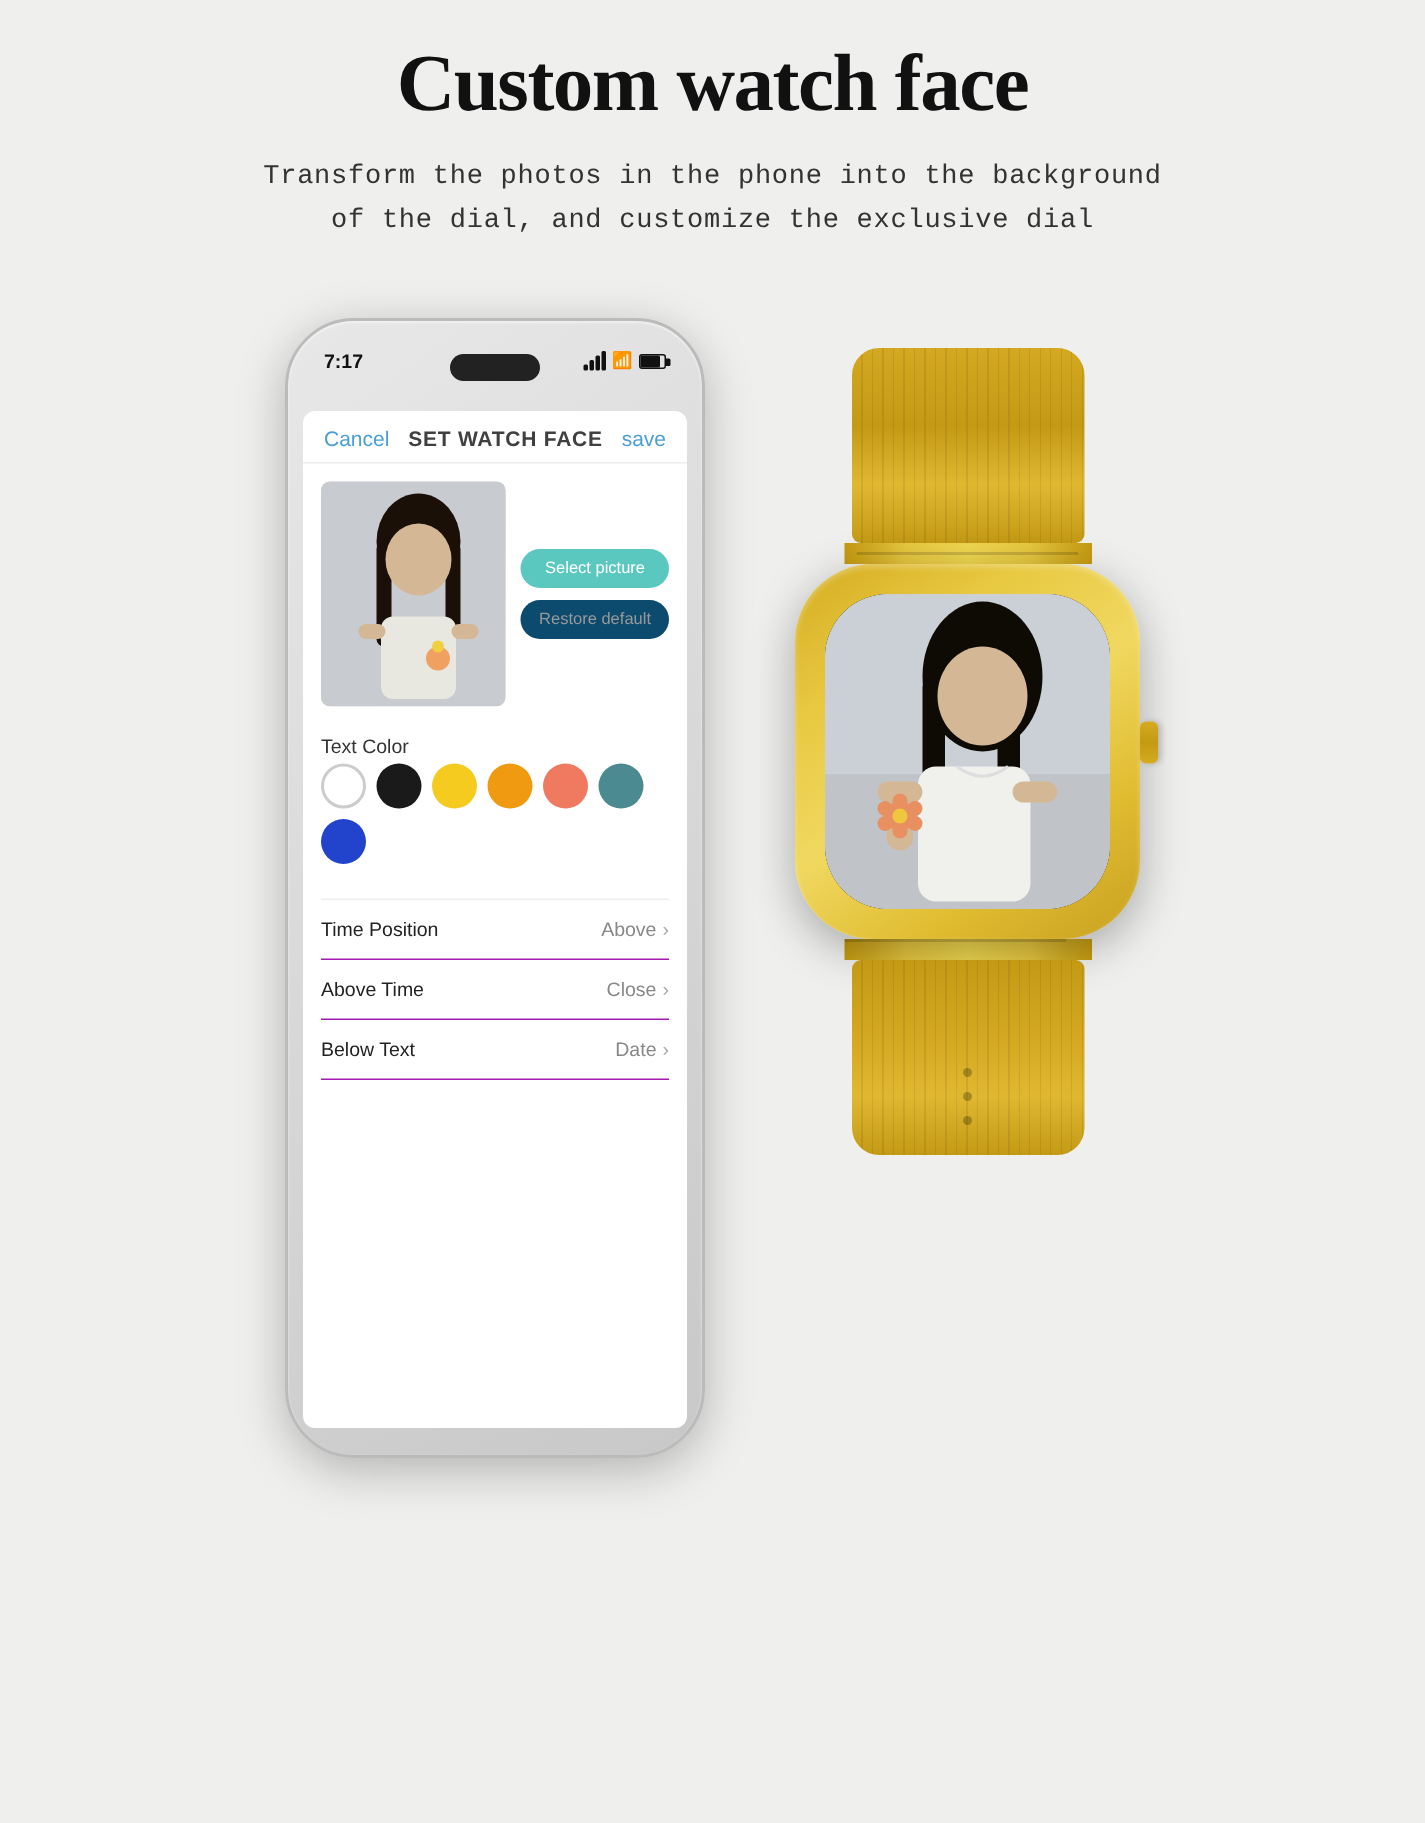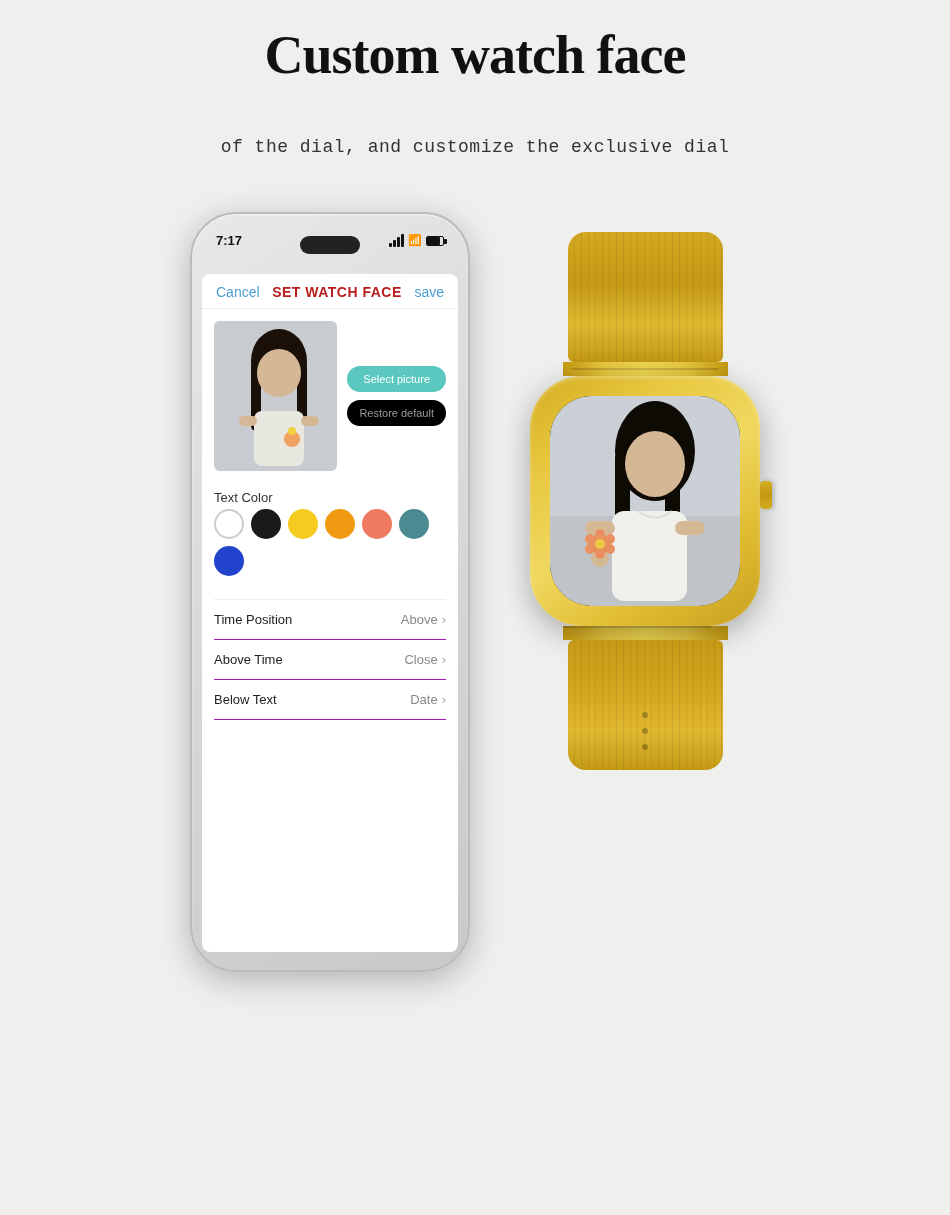--- a/index.html
+++ b/index.html
@@ -155,21 +155,21 @@
 
     .app-cancel {
       color: #4a9fd4;
       font-size: 14px;
       font-family: sans-serif;
     }
 
     .app-title {
       font-size: 14px;
       font-weight: 700;
-      color: #b91c1c;
+      color: #404040;
       letter-spacing: 0.5px;
       font-family: sans-serif;
     }
 
     .app-save {
       color: #4a9fd4;
       font-size: 14px;
       font-family: sans-serif;
     }
 
@@ -203,21 +203,21 @@
       color: #fff;
       font-size: 11px;
       padding: 7px 12px;
       border-radius: 16px;
       font-family: sans-serif;
       text-align: center;
       white-space: nowrap;
     }
 
     .btn-restore {
-      background: #000000;
+      background: #0c4a6e;
       color: #999;
       font-size: 11px;
       padding: 7px 12px;
       border-radius: 16px;
       font-family: sans-serif;
       text-align: center;
       white-space: nowrap;
     }
 
     .photo-row {
@@ -431,21 +431,21 @@
 
   </style>
 </head>
 <body>
 
 <div class="page-wrapper">
 
   <h1 class="page-title">Custom watch face</h1>
 
   <p class="page-subtitle">
-    <br>
+    <span>Transform the photos in the phone into the background</span><br>
     <span>of the dial, and customize the exclusive dial</span>
   </p>
 
   <div class="content-row">
 
     <div class="phone-outer">
 
       <div class="phone-notch-area">
         <span class="phone-time">7:17</span>
         <div class="phone-notch"></div>

